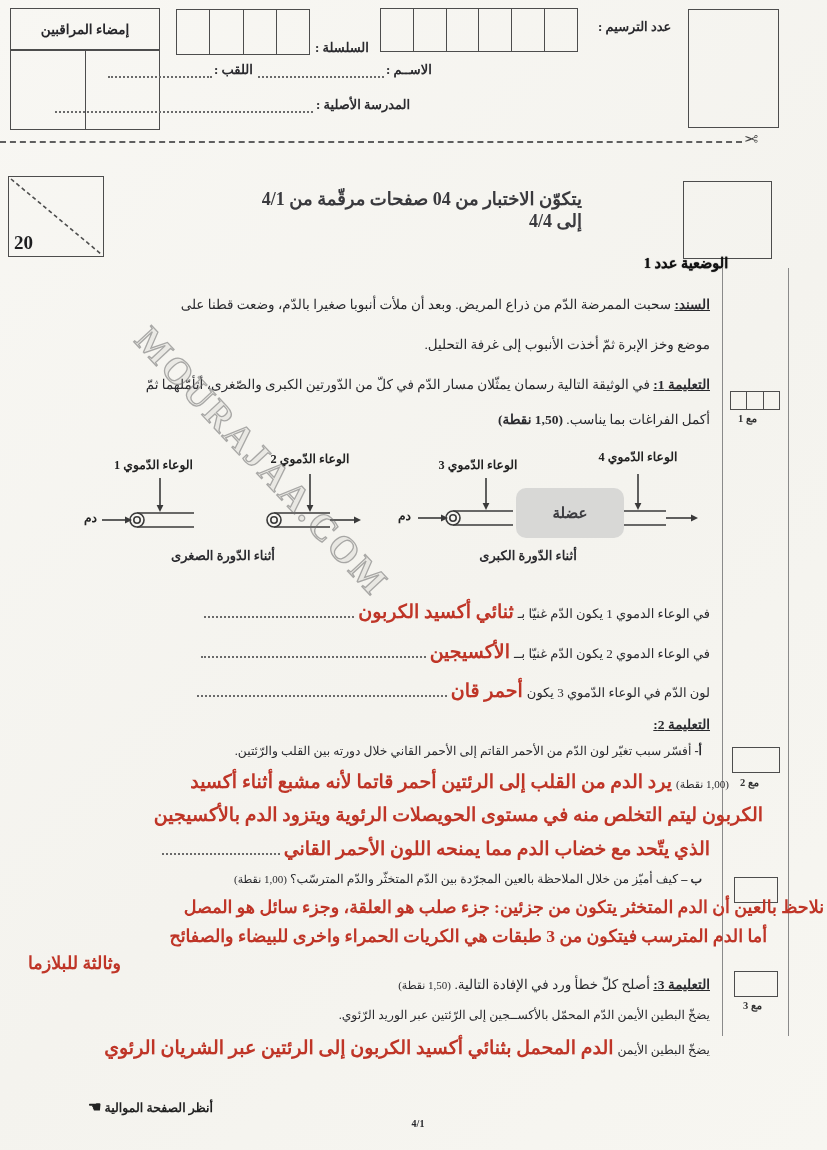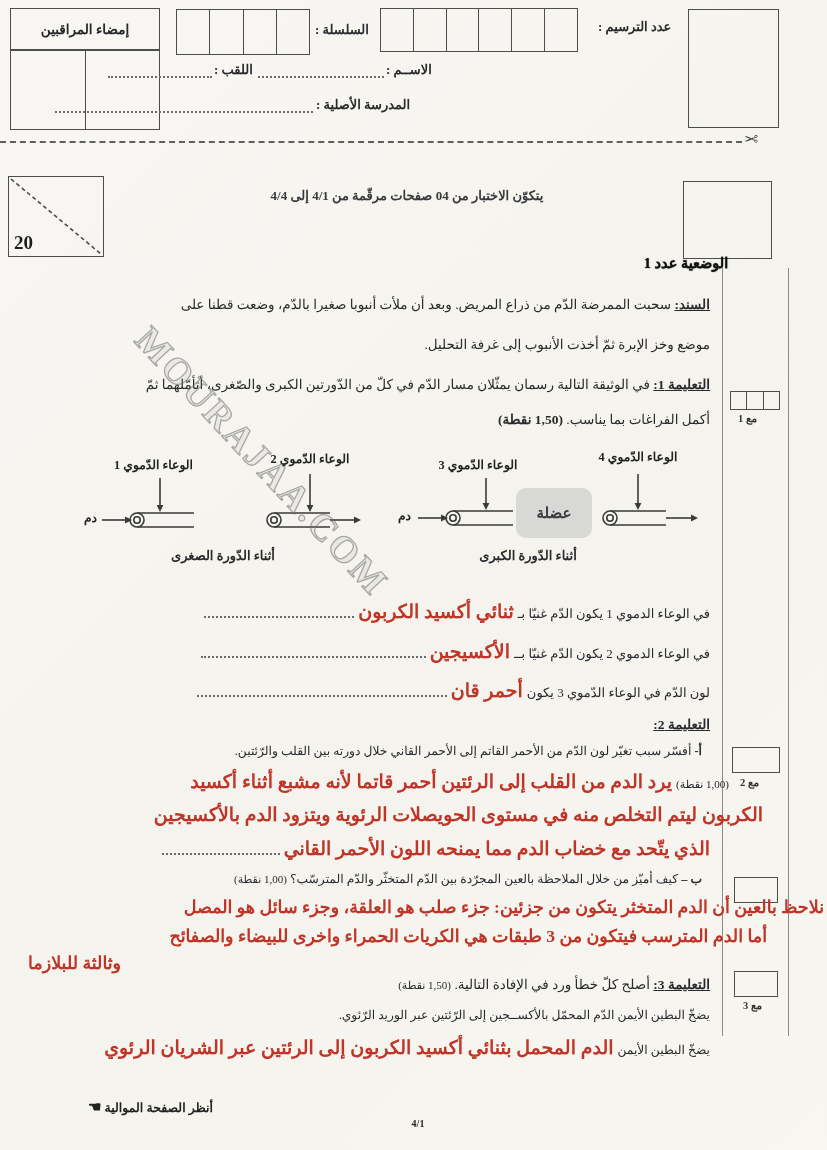--- a/index.html
+++ b/index.html
@@ -55,21 +55,21 @@
       <div></div>
     </div>
   </div>
 
   <div class="cellrow" style="left:176px;top:9px;width:132px;height:44px;">
     <span></span>
       <span></span>
       <span></span>
       <span></span>
   </div>
-  <div class="lbl" style="left:315px;top:22px;">السلسلة :</div>
+  <div class="lbl" style="left:315px;top:40px;">السلسلة :</div>
 
   <div class="cellrow" style="left:380px;top:8px;width:196px;height:42px;">
     <span></span>
       <span></span>
       <span></span>
       <span></span>
       <span></span>
       <span></span>
   </div>
   <div class="lbl" style="left:598px;top:19px;">عدد الترسيم :</div>
@@ -87,21 +87,21 @@
   <div class="cutline" style="left:0;top:141px;width:742px;"></div>
   <span class="scissors" style="left:744px;top:129px;">✂</span>
 
   <div class="box" style="left:8px;top:176px;width:94px;height:79px;">
     <svg width="94" height="79" viewBox="0 0 94 79">
       <line x1="2" y1="2" x2="92" y2="77" stroke="#4d4d4d" stroke-width="1.6" stroke-dasharray="4 3"></line>
     </svg>
     <div class="abs" style="left:5px;bottom:2px;font-size:19px;font-weight:bold;color:#1d1d1f;">20</div>
   </div>
 
-  <div class="abs" style="left:232px;top:188px;width:350px;text-align:center;font-size:13px;color:#3a3a3e;font-weight:600;">يتكوّن الاختبار من 04 صفحات مرقّمة من 4/1 إلى 4/4</div>
+  <div class="abs" style="left:232px;top:188px;width:350px;font-size:18px;color:#3a3a3e;font-weight:600;">يتكوّن الاختبار من 04 صفحات مرقّمة من 4/1 إلى 4/4</div>
 
   <div class="box" style="left:683px;top:181px;width:87px;height:76px;"></div>
 
   <div class="abs title" style="left:622px;top:255px;width:128px;text-align:center;">الوضعية عدد 1</div>
 
   <div class="marginline" style="left:722px;top:268px;height:768px;"></div>
   <div class="marginline" style="left:788px;top:268px;height:768px;"></div>
 
   <div class="cellrow" style="left:730px;top:391px;width:48px;height:17px;">
     <span></span>
@@ -156,21 +156,21 @@
       <g fill="#3a3a3a">
         <polygon points="84.6,57 91.4,57 88,64"></polygon>
         <polygon points="236.6,57 243.4,57 240,64"></polygon>
         <polygon points="43,68.6 43,75.4 50,72"></polygon>
         <polygon points="293,68.6 293,75.4 300,72"></polygon>
       </g>
     </svg>
     <div class="dlabel" style="left:20px;top:12px;width:120px;">الوعاء الدّموي 3</div>
     <div class="dlabel" style="left:180px;top:4px;width:120px;">الوعاء الدّموي 4</div>
     <div class="dlabel" style="left:0px;top:63px;">دم</div>
-    <div class="organ" style="left:118px;top:42px;width:76px;height:50px;background:#d8d8d6;border-radius:10px;">عضلة</div>
+    <div class="organ" style="left:118px;top:42px;width:108px;height:50px;background:#d8d8d6;border-radius:10px;">عضلة</div>
     <div class="caption" style="left:35px;top:102px;width:190px;">أثناء الدّورة الكبرى</div>
   </div>
 
   <div class="diagram" style="left:88px;top:446px;width:300px;height:125px;">
     <svg width="300" height="125" viewBox="0 0 300 125">
       <g stroke="#3a3a3a" stroke-width="1.6" fill="none">
         <line x1="72" y1="32" x2="72" y2="59"></line>
         <line x1="222" y1="28" x2="222" y2="59"></line>
         <line x1="14" y1="74" x2="37" y2="74"></line>
         <line x1="49" y1="67" x2="106" y2="67"></line>

